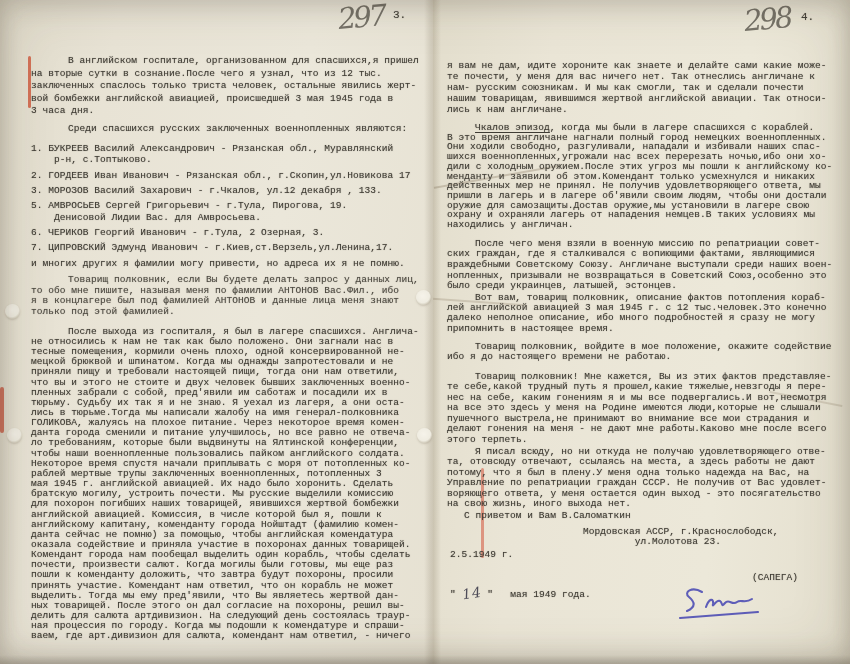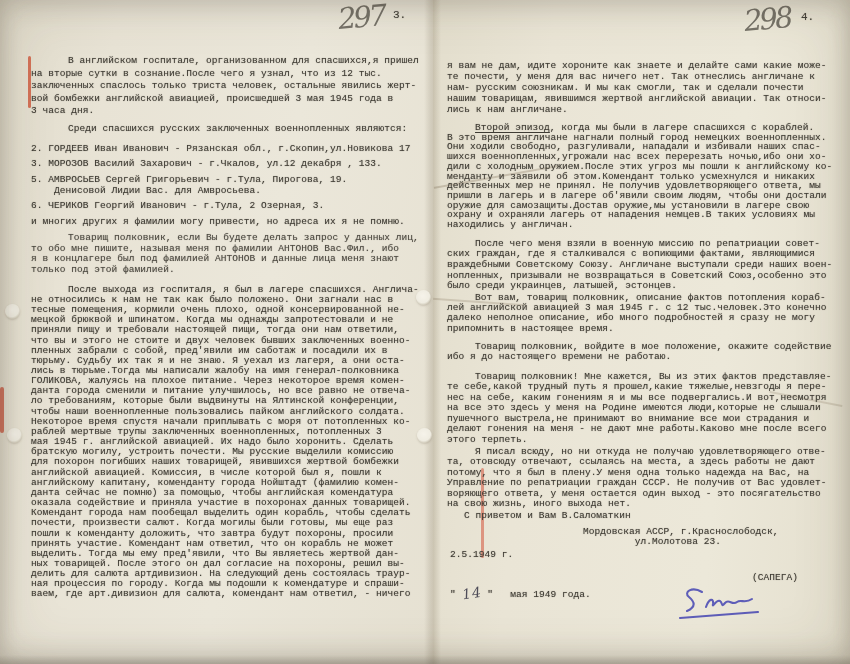--- a/index.html
+++ b/index.html
@@ -100,25 +100,28 @@
     <div class="content">
       <div class="block b-hospital ind">В английском госпитале, организованном для спасшихся,я пришел
 на вторые сутки в сознание.После чего я узнал, что из 12 тыс.
 заключенных спаслось только триста человек, остальные явились жерт-
 вой бомбежки английской авиацией, происшедшей 3 мая 1945 года в
 3 часа дня.</div>
 
       <div class="block b-list-intro">Среди спасшихся русских заключенных военнопленных являются:</div>
 
       <div class="b-list">
+        <div class="block item">1. БУКРЕЕВ Василий Александрович - Рязанская обл., Муравлянский
+    р-н, с.Топтыково.</div>
         <div class="block item">2. ГОРДЕЕВ Иван Иванович - Рязанская обл., г.Скопин,ул.Новикова 17</div>
         <div class="block item">3. МОРОЗОВ Василий Захарович - г.Чкалов, ул.12 декабря , 133.</div>
         <div class="block item">5. АМВРОСЬЕВ Сергей Григорьевич - г.Тула, Пирогова, 19.
     Денисовой Лидии Вас. для Амвросьева.</div>
         <div class="block item">6. ЧЕРИКОВ Георгий Иванович - г.Тула, 2 Озерная, 3.</div>
+        <div class="block item">7. ЦИПРОВСКИЙ Эдмунд Иванович - г.Киев,ст.Верзель,ул.Ленина,17.</div>
       </div>
 
       <div class="block b-many">и многих других я фамилии могу привести, но адреса их я не помню.</div>
 
       <div class="block b-antonov ind">Товарищ полковник, если Вы будете делать запрос у данных лиц,
 то обо мне пишите, называя меня по фамилии АНТОНОВ Вас.Фил., ибо
 я в концлагере был под фамилией АНТОНОВ и данные лица меня знают
 только под этой фамилией.</div>
 
       <div class="block b-afterhosp ind">После выхода из госпиталя, я был в лагере спасшихся. Англича-
@@ -161,21 +164,21 @@
     <div class="crease crease-3"></div>
     <div class="redbar redbar-3"></div>
 
     <div class="content">
       <div class="block b-cont">я вам не дам, идите хороните как знаете и делайте сами какие може-
 те почести, у меня для вас ничего нет. Так отнеслись англичане к
 нам- русским союзникам. И мы как смогли, так и сделали почести
 нашим товарищам, явившимся жертвой английской авиации. Так относи-
 лись к нам англичане.</div>
 
-      <div class="block b-episode ind-sm"><span class="u">Второй эпизод</span><span>, когда мы были в лагере спасшихся с кораблей.
+      <div class="block b-episode ind-sm"><span class="u">Чкалов эпизод</span><span>, когда мы были в лагере спасшихся с кораблей.
 В это время англичане нагнали полный город немецких военнопленных.
 Они ходили свободно, разгуливали, нападали и избивали наших спас-
 шихся военнопленных,угрожали нас всех перерезать ночью,ибо они хо-
 дили с холодным оружием.После этих угроз мы пошли к английскому ко-
 менданту и заявили об этом.Комендант только усмехнулся и никаких
 действенных мер не принял. Не получив удовлетворяющего ответа, мы
 пришли в лагерь и в лагере об'явили своим людям, чтобы они достали
 оружие для самозащиты.Достав оружие,мы установили в лагере свою
 охрану и охраняли лагерь от нападения немцев.В таких условиях мы
 находились у англичан.</span></div>

